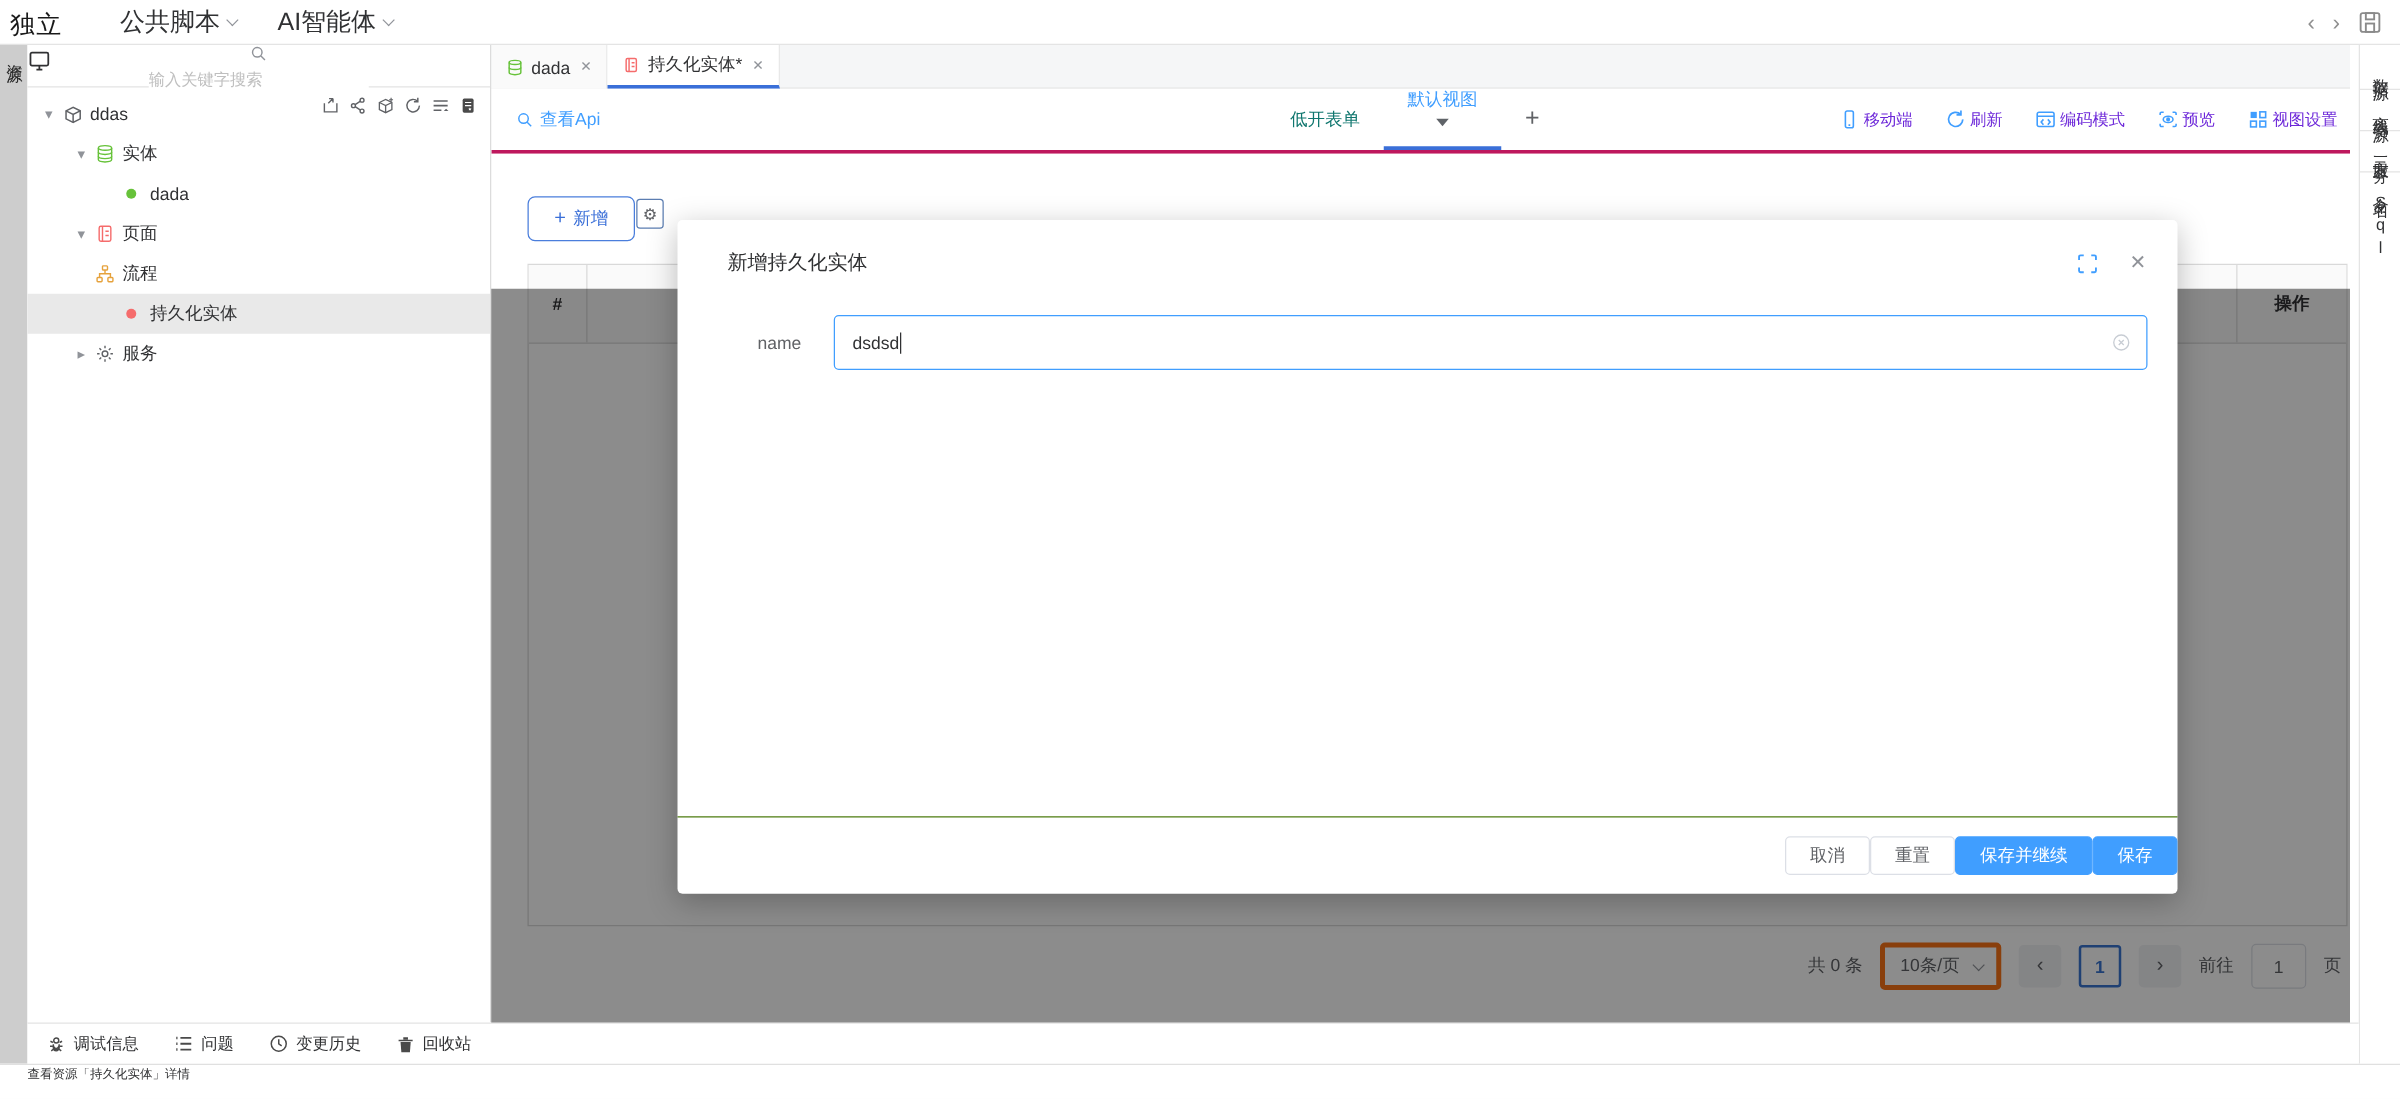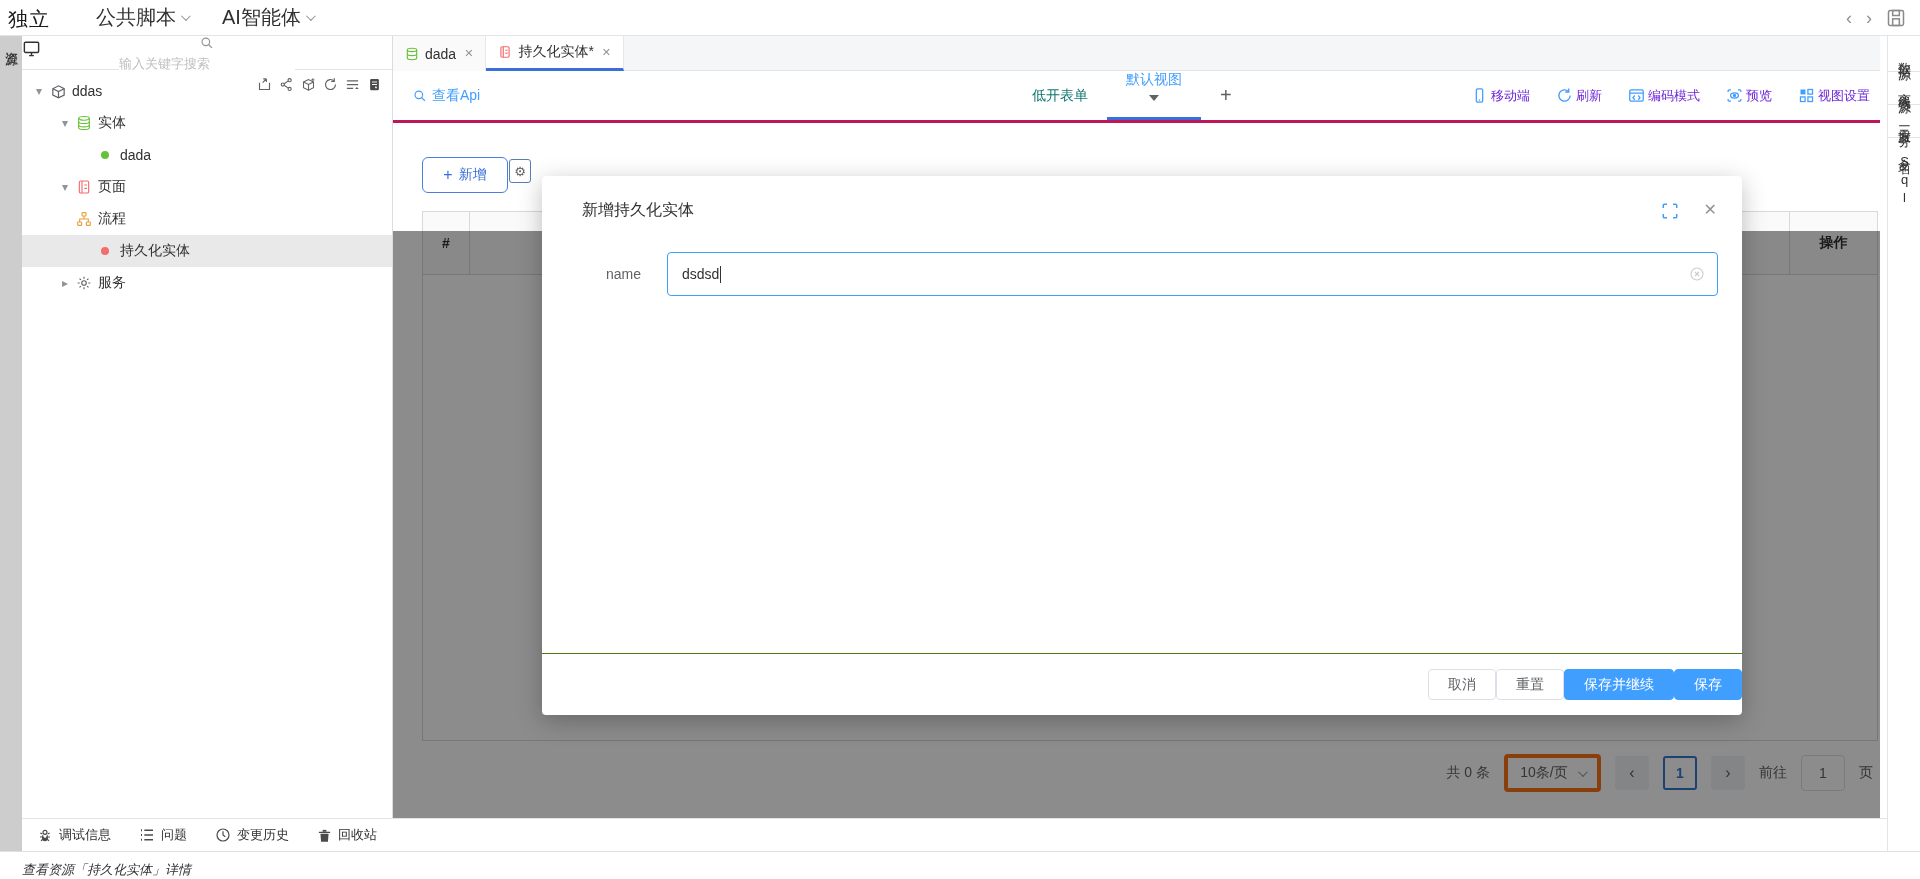--- a/index.html
+++ b/index.html
@@ -101,21 +101,21 @@
     border-left: 1px solid #e4e4e4; z-index: 6; padding-top: 6px; }
   .rp-item { writing-mode: vertical-rl; text-orientation: upright; font-size: 13px; color: #303133;
     letter-spacing: 3px; margin: 0 auto; padding: 10px 0; cursor: pointer; }
   .rp-sep { width: 100%; height: 0; border-top: 1px solid #e4e4e4; }
 
   
   .bottombar { position: absolute; left: 22px; top: 818px; width: 1865px; height: 33px; background: #fff;
     border-top: 1px solid #e4e4e4; display: flex; align-items: center; gap: 28px; padding-left: 15px; z-index: 6; }
   .bb-item { display: flex; align-items: center; gap: 6px; font-size: 13px; color: #303133; cursor: pointer; }
   .statusbar { position: absolute; left: 0; top: 851px; width: 1920px; height: 28px; background: #fff;
-    border-top: 1px solid #e0e0e0; display: flex; align-items: flex-end; padding-left: 22px; font-size: 13px; color: #303133; z-index: 21; font-style: italic; }
+    border-top: 1px solid #e0e0e0; display: flex; align-items: flex-start; padding-left: 22px; font-size: 10px; color: #303133; z-index: 21; }
 
   
   .modal { position: absolute; left: 542px; top: 176px; width: 1200px; height: 539px; background: #fff;
     border-radius: 4px; box-shadow: 0 6px 24px rgba(0,0,0,0.25); z-index: 100; }
   .modal-title { position: absolute; left: 40px; top: 24px; font-size: 16px; color: #303133; }
   .modal-fullscreen { position: absolute; right: 63px; top: 26px; cursor: pointer; }
   .modal-close { position: absolute; right: 25px; top: 24px; font-size: 16px; color: #909399; cursor: pointer; }
   .field-row { position: absolute; left: 0; top: 76px; right: 24px; display: flex; align-items: center; }
   .field-label { width: 125px; text-align: right; font-size: 14px; color: #606266; padding-right: 26px; flex: 0 0 125px; }
   .field-input { flex: 1 1 auto; height: 44px; border: 1px solid #409eff; border-radius: 4px;

